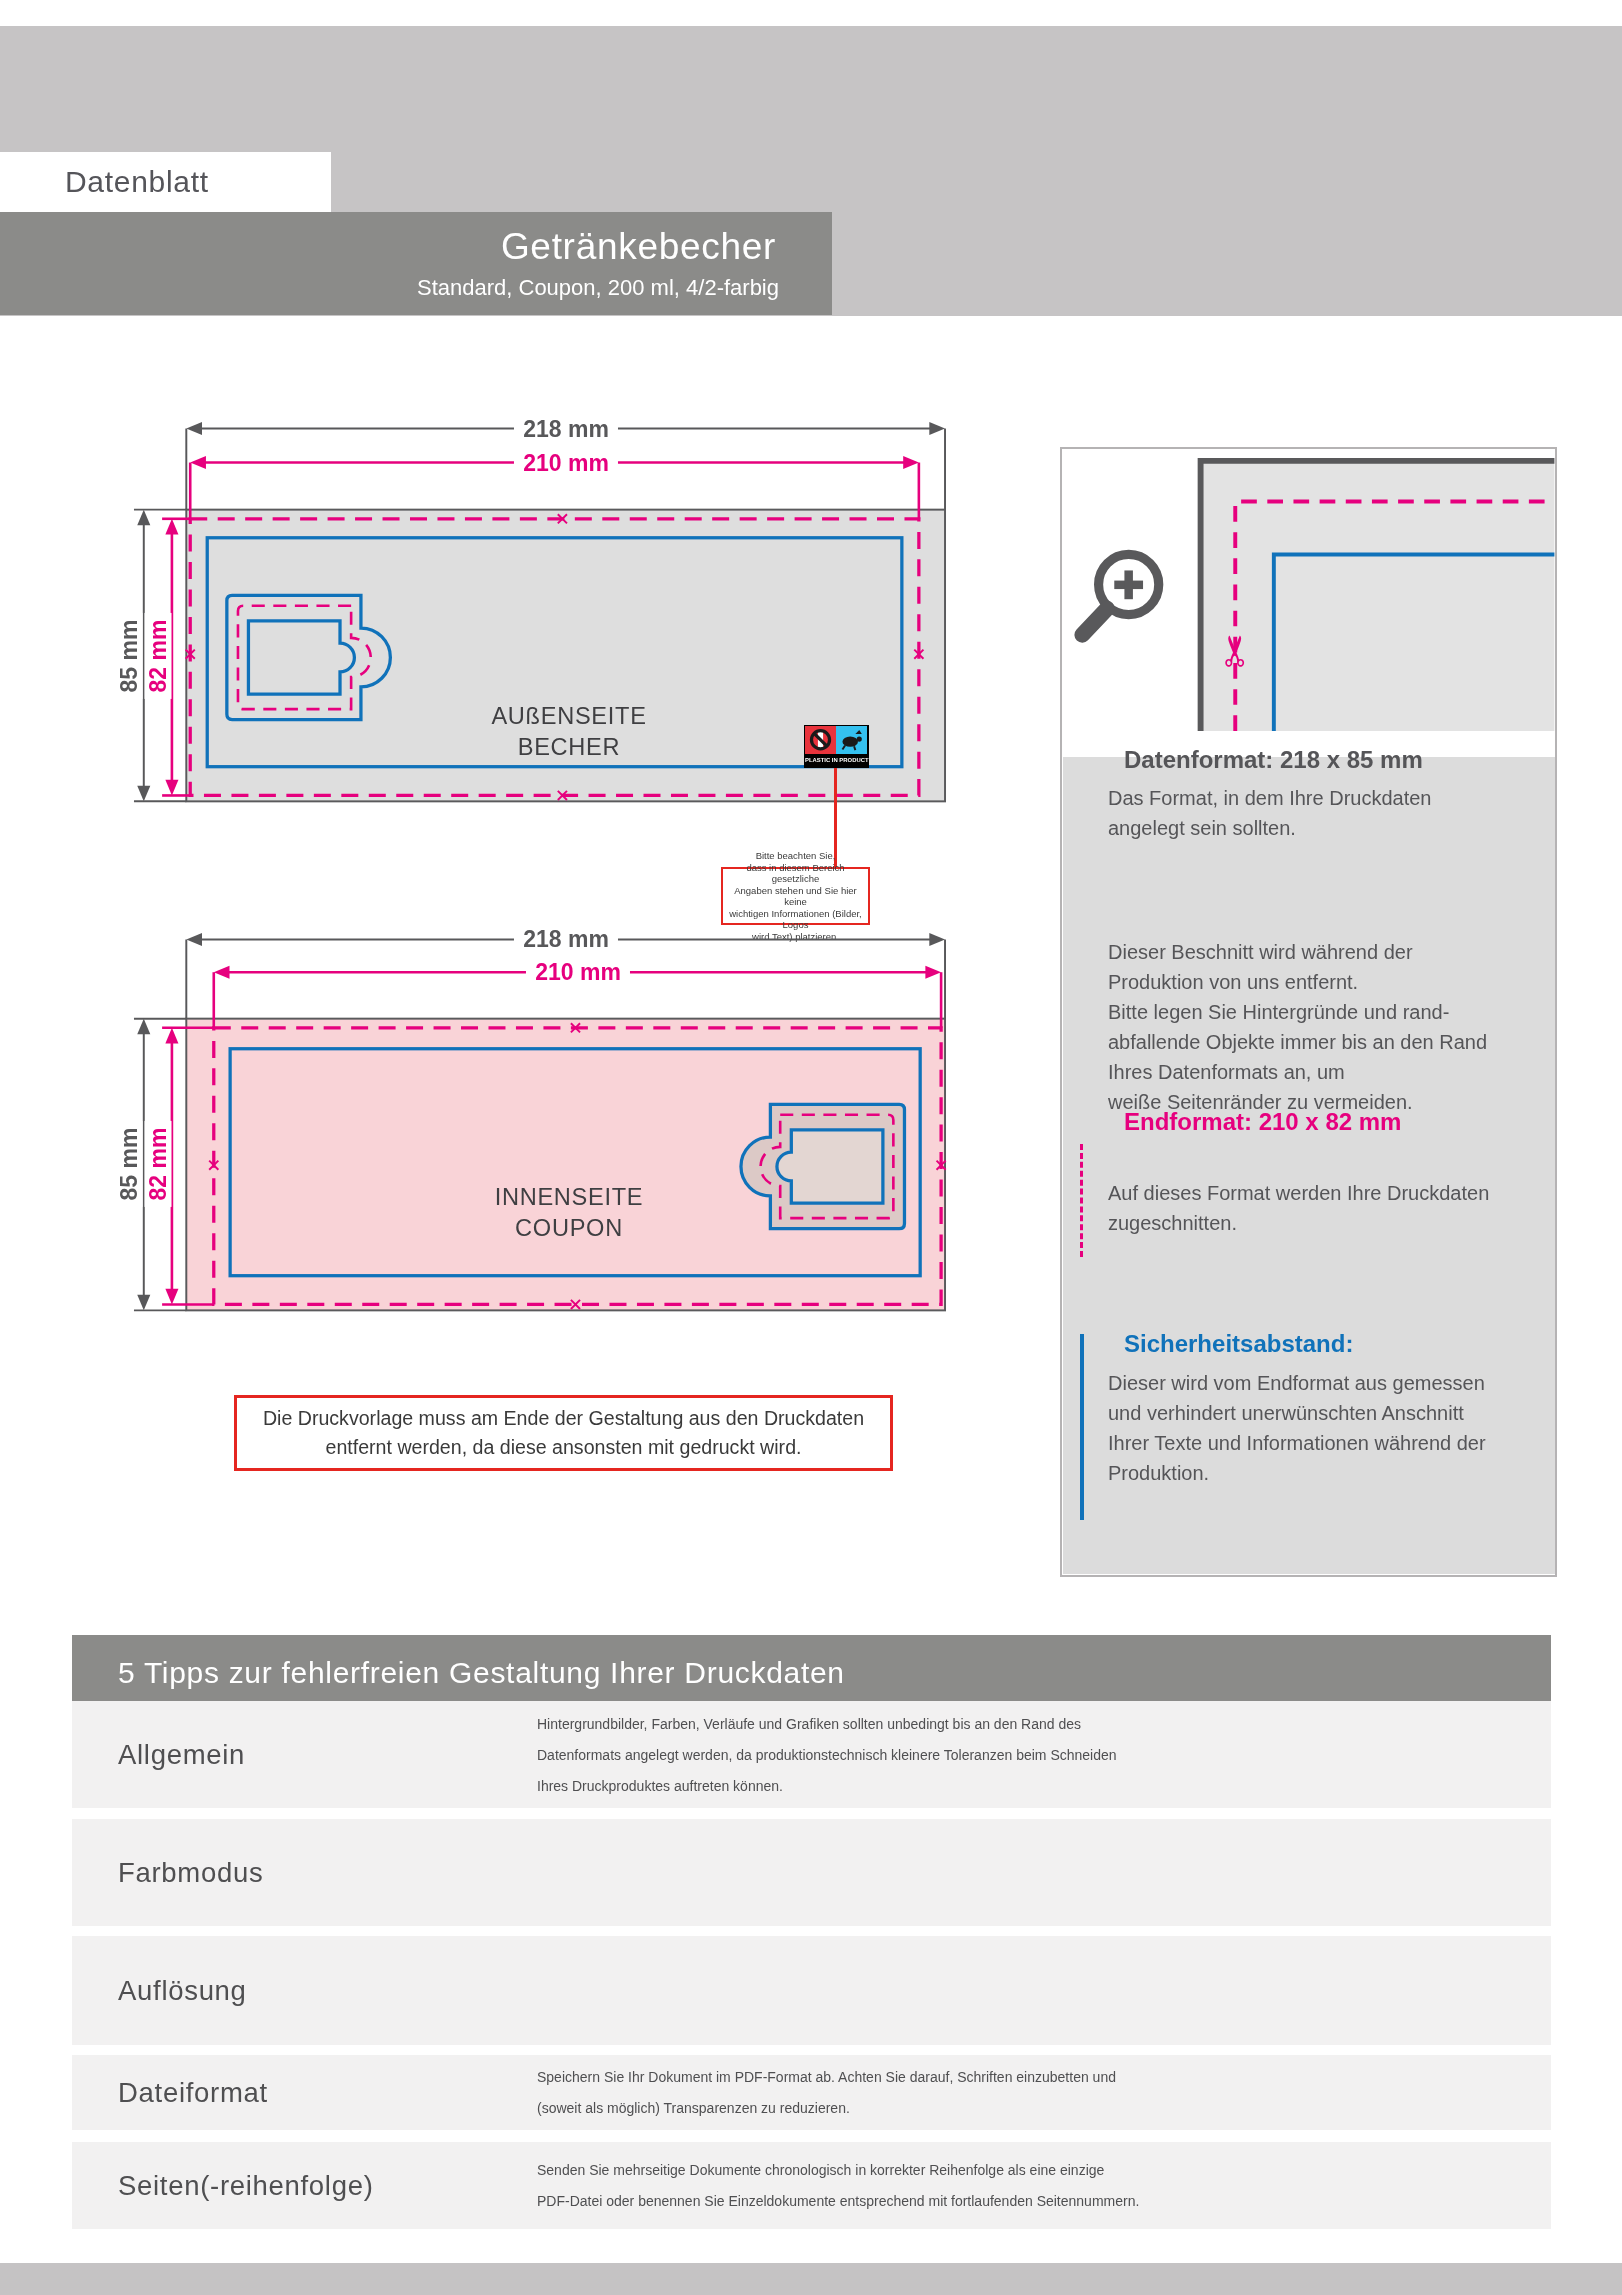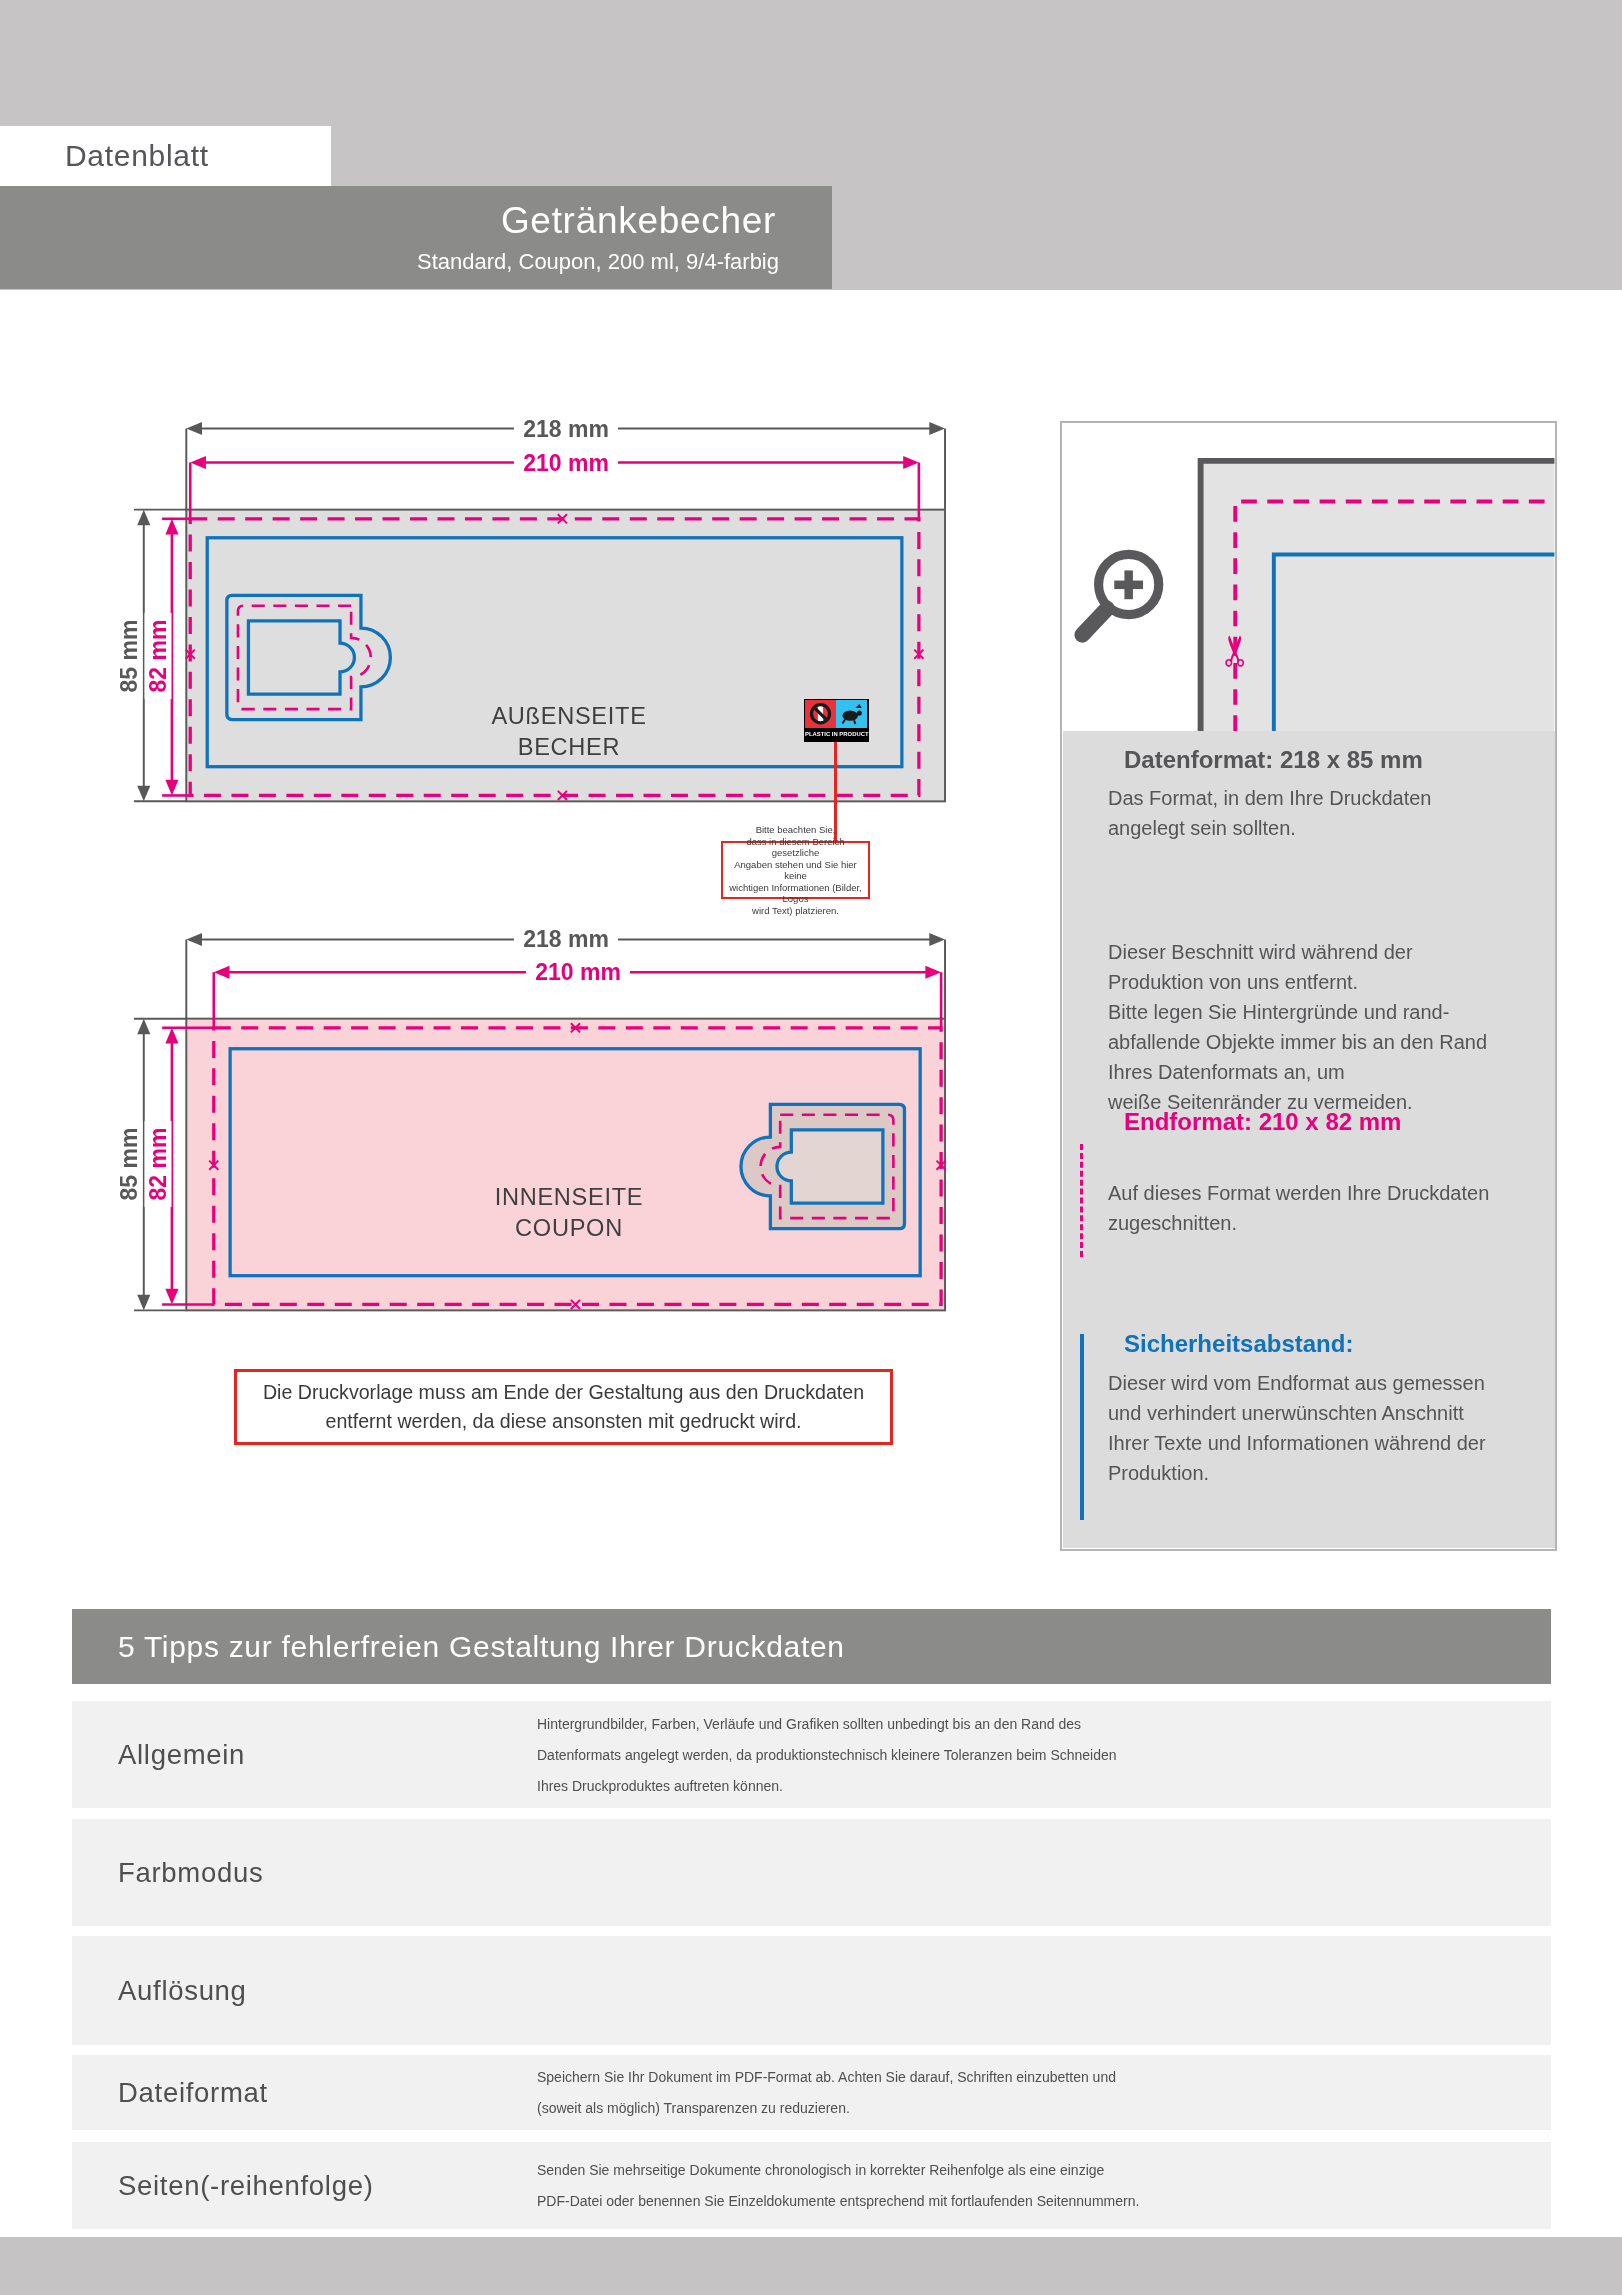--- a/index.html
+++ b/index.html
@@ -1,20 +1,20 @@
 <!DOCTYPE html>
 <html style="font-size:10.5px"><head>
 <meta charset="utf-8">
 <style>
   html,body{margin:0;padding:0;}
   body{
     width:1623px;height:2295px;position:relative;background:#ffffff;
     font-family:"Liberation Sans", sans-serif;color:#4f4f51;overflow:hidden;
   }
-  .abs{position:absolute;}
+  .abs{position:absolute;margin-top:26px;}
   
   .top-band{left:0;top:0;width:1623px;height:290px;background:#c6c4c5;}
   .title-box{left:0;top:126px;width:331px;height:60px;background:#ffffff;
     display:flex;align-items:center;}
   .title-box span{font-size:30px;color:#55555a;padding-left:65px;letter-spacing:0.7px;}
   .dark-band{left:0;top:186px;width:832px;height:103px;background:#8b8b89;color:#fff;}
   .dark-band .t1{position:absolute;right:56px;top:14.4px;font-size:37px;letter-spacing:0.7px;}
   .dark-band .t2{position:absolute;right:53px;top:63px;font-size:22px;}
   
   .dim-label{position:absolute;transform:translate(-50%,-50%);background:#fff;
@@ -61,21 +61,21 @@
 </style>
 </head>
 <body>
 
 <div class="abs top-band"></div>
 <div class="abs title-box">
   <span>Datenblatt</span>
 </div>
 <div class="abs dark-band">
   <div class="t1">Getränkebecher</div>
-  <div class="t2">Standard, Coupon, 200 ml, 9/4-farbig</div>
+  <div class="t2">Standard, Coupon, 200 ml, 4/2-farbig</div>
 </div>
 
 <svg style="left:98px;top:412px" width="883" height="504" viewBox="150 630 1350 770">
   <rect x="285" y="779" width="1160" height="446" fill="#dedede" stroke="#5a5a5c" stroke-width="3"></rect>
   <rect x="291" y="793" width="1114" height="423" fill="none" stroke="#e6007e" stroke-width="5" stroke-dasharray="26 16"></rect>
   <rect x="317" y="822" width="1062" height="350" fill="none" stroke="#1072ba" stroke-width="5"></rect>
 
   <path d="M 552 910 L 355 910 Q 347 910 347 918 L 347 1092 Q 347 1100 355 1100 L 552 1100 L 552 1050 A 45 45 0 0 0 552 960 Z" fill="none" stroke="#1072ba" stroke-width="5"></path>
   <path d="M 537 926 L 372 926 Q 364 926 364 934 L 364 1076 Q 364 1084 372 1084 L 537 1084 L 537 1035 A 30 30 0 0 0 537 975 Z" fill="none" stroke="#e6007e" stroke-width="4" stroke-dasharray="20 13"></path>
   <path d="M 520 949 L 380 949 L 380 1061 L 520 1061 L 520 1027 A 22 22 0 0 0 520 983 Z" fill="none" stroke="#1072ba" stroke-width="5"></path>

